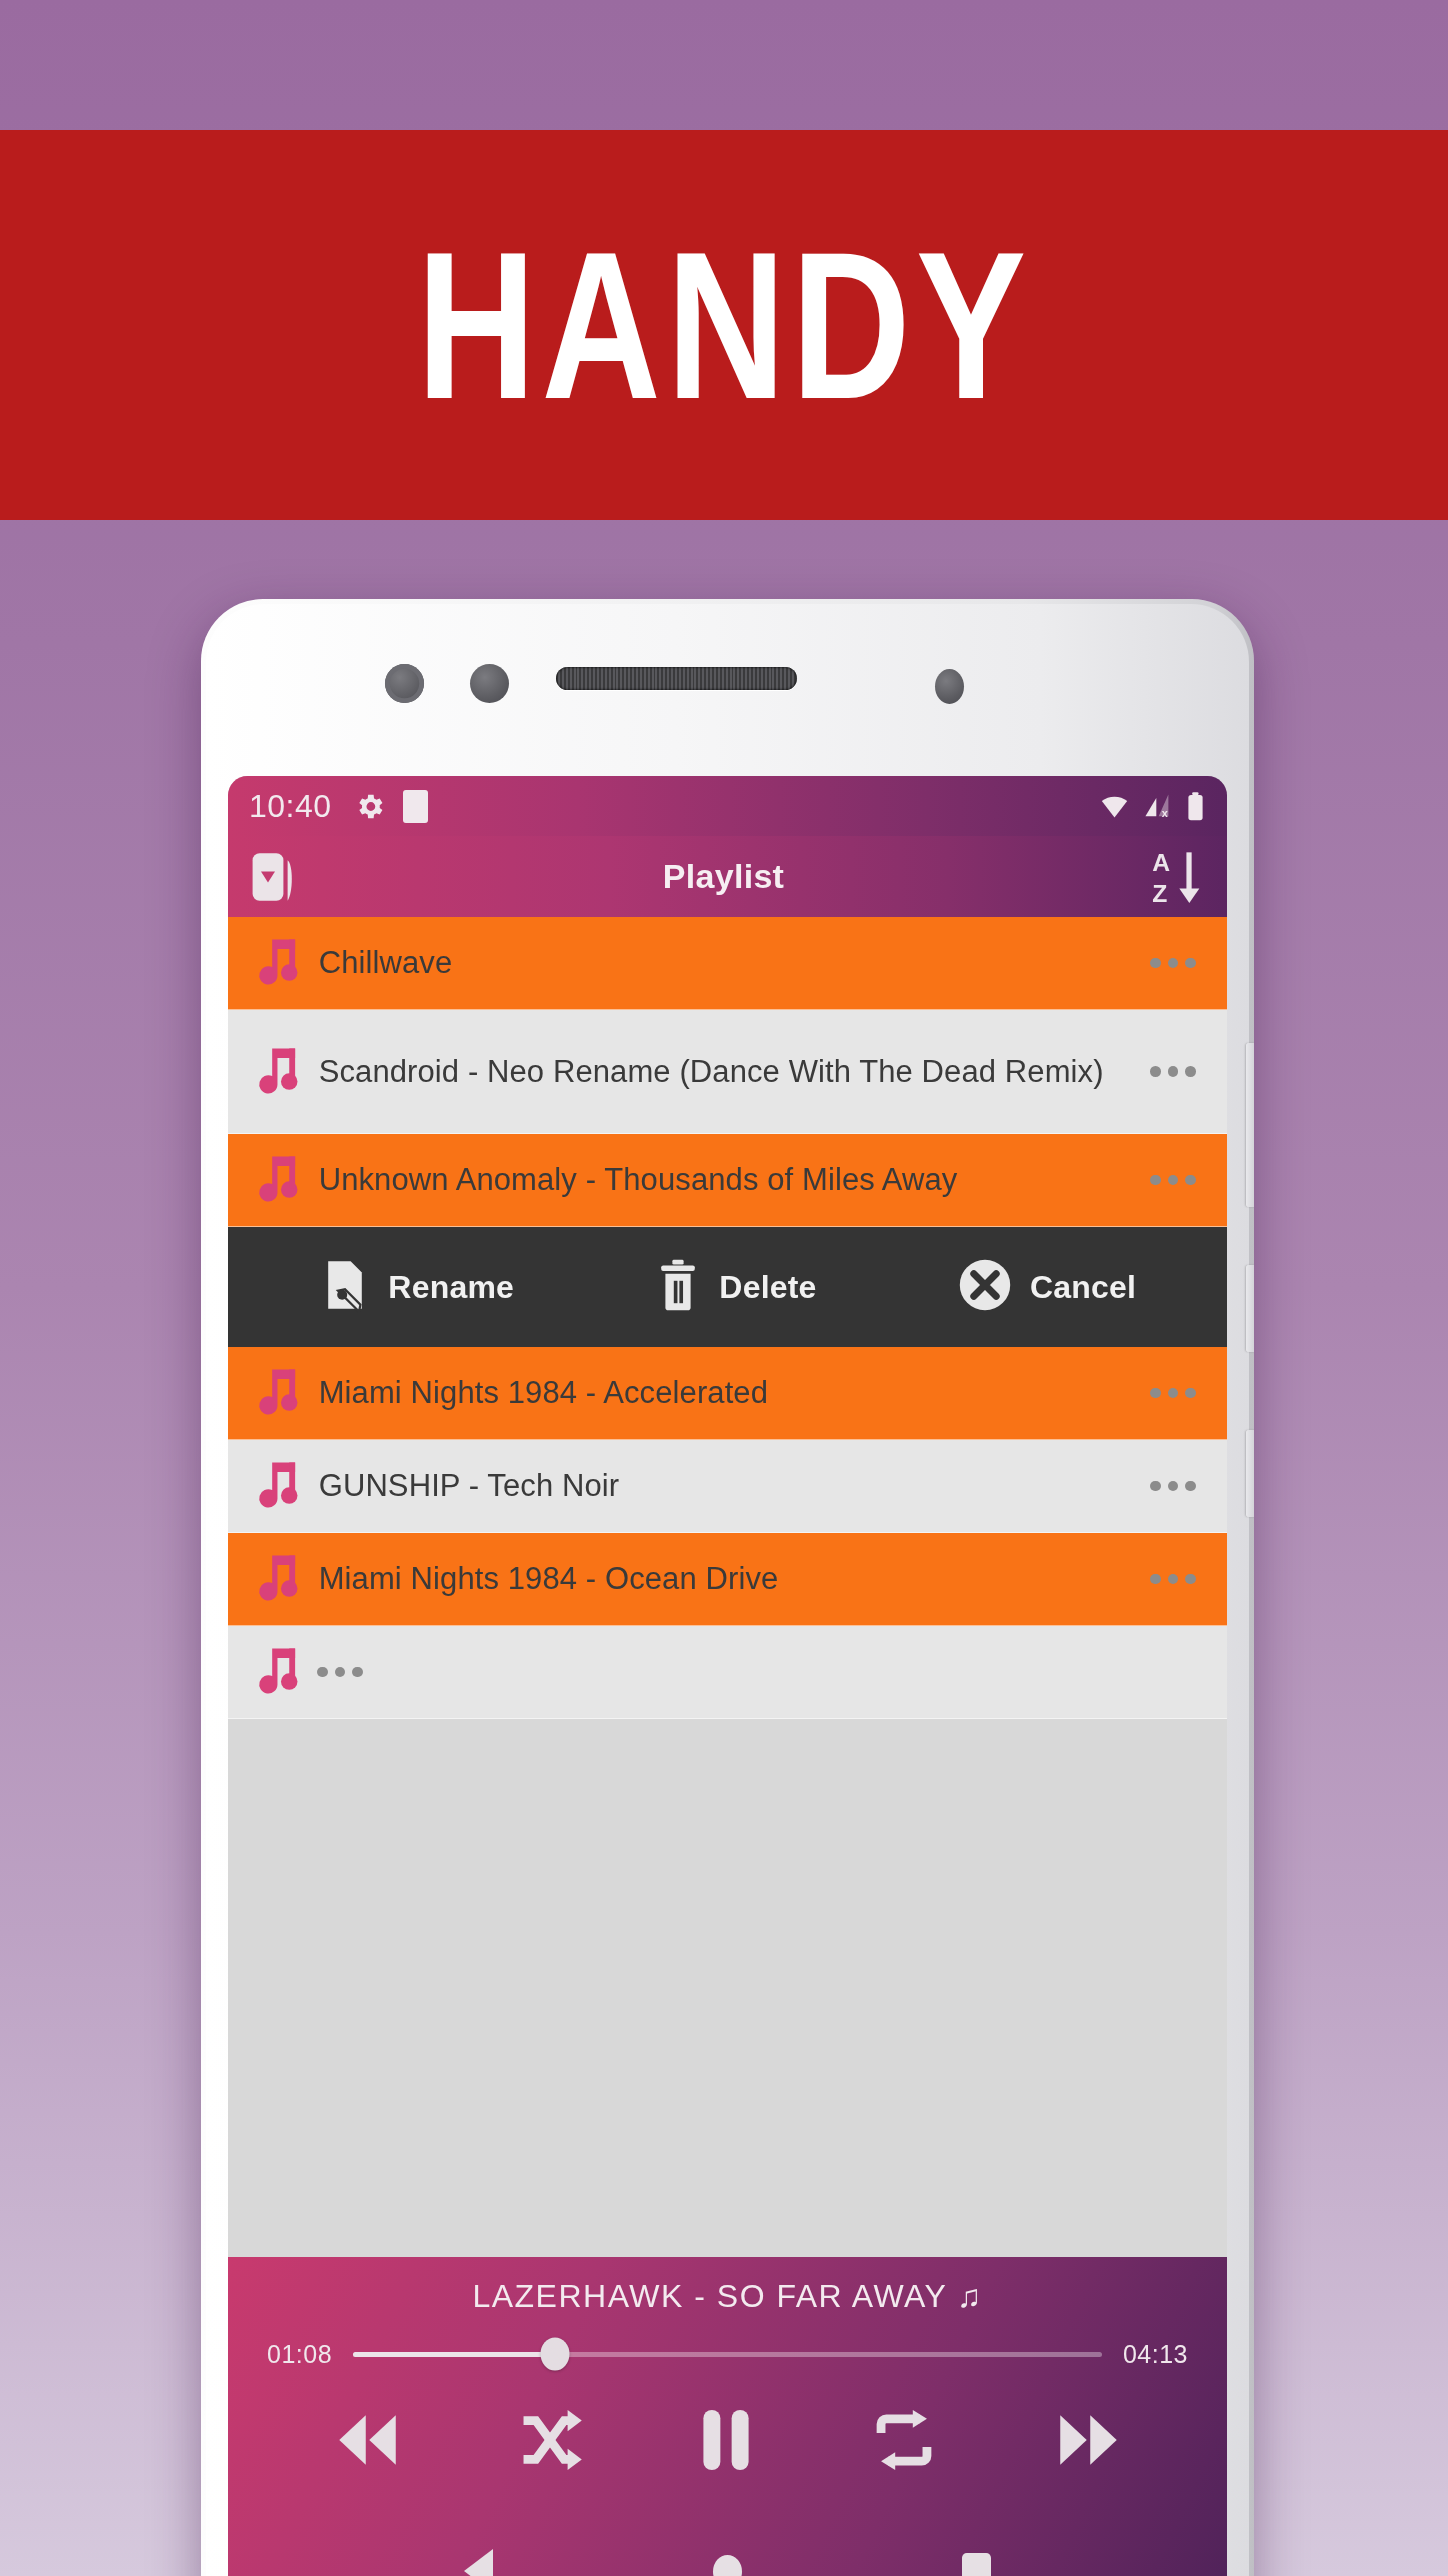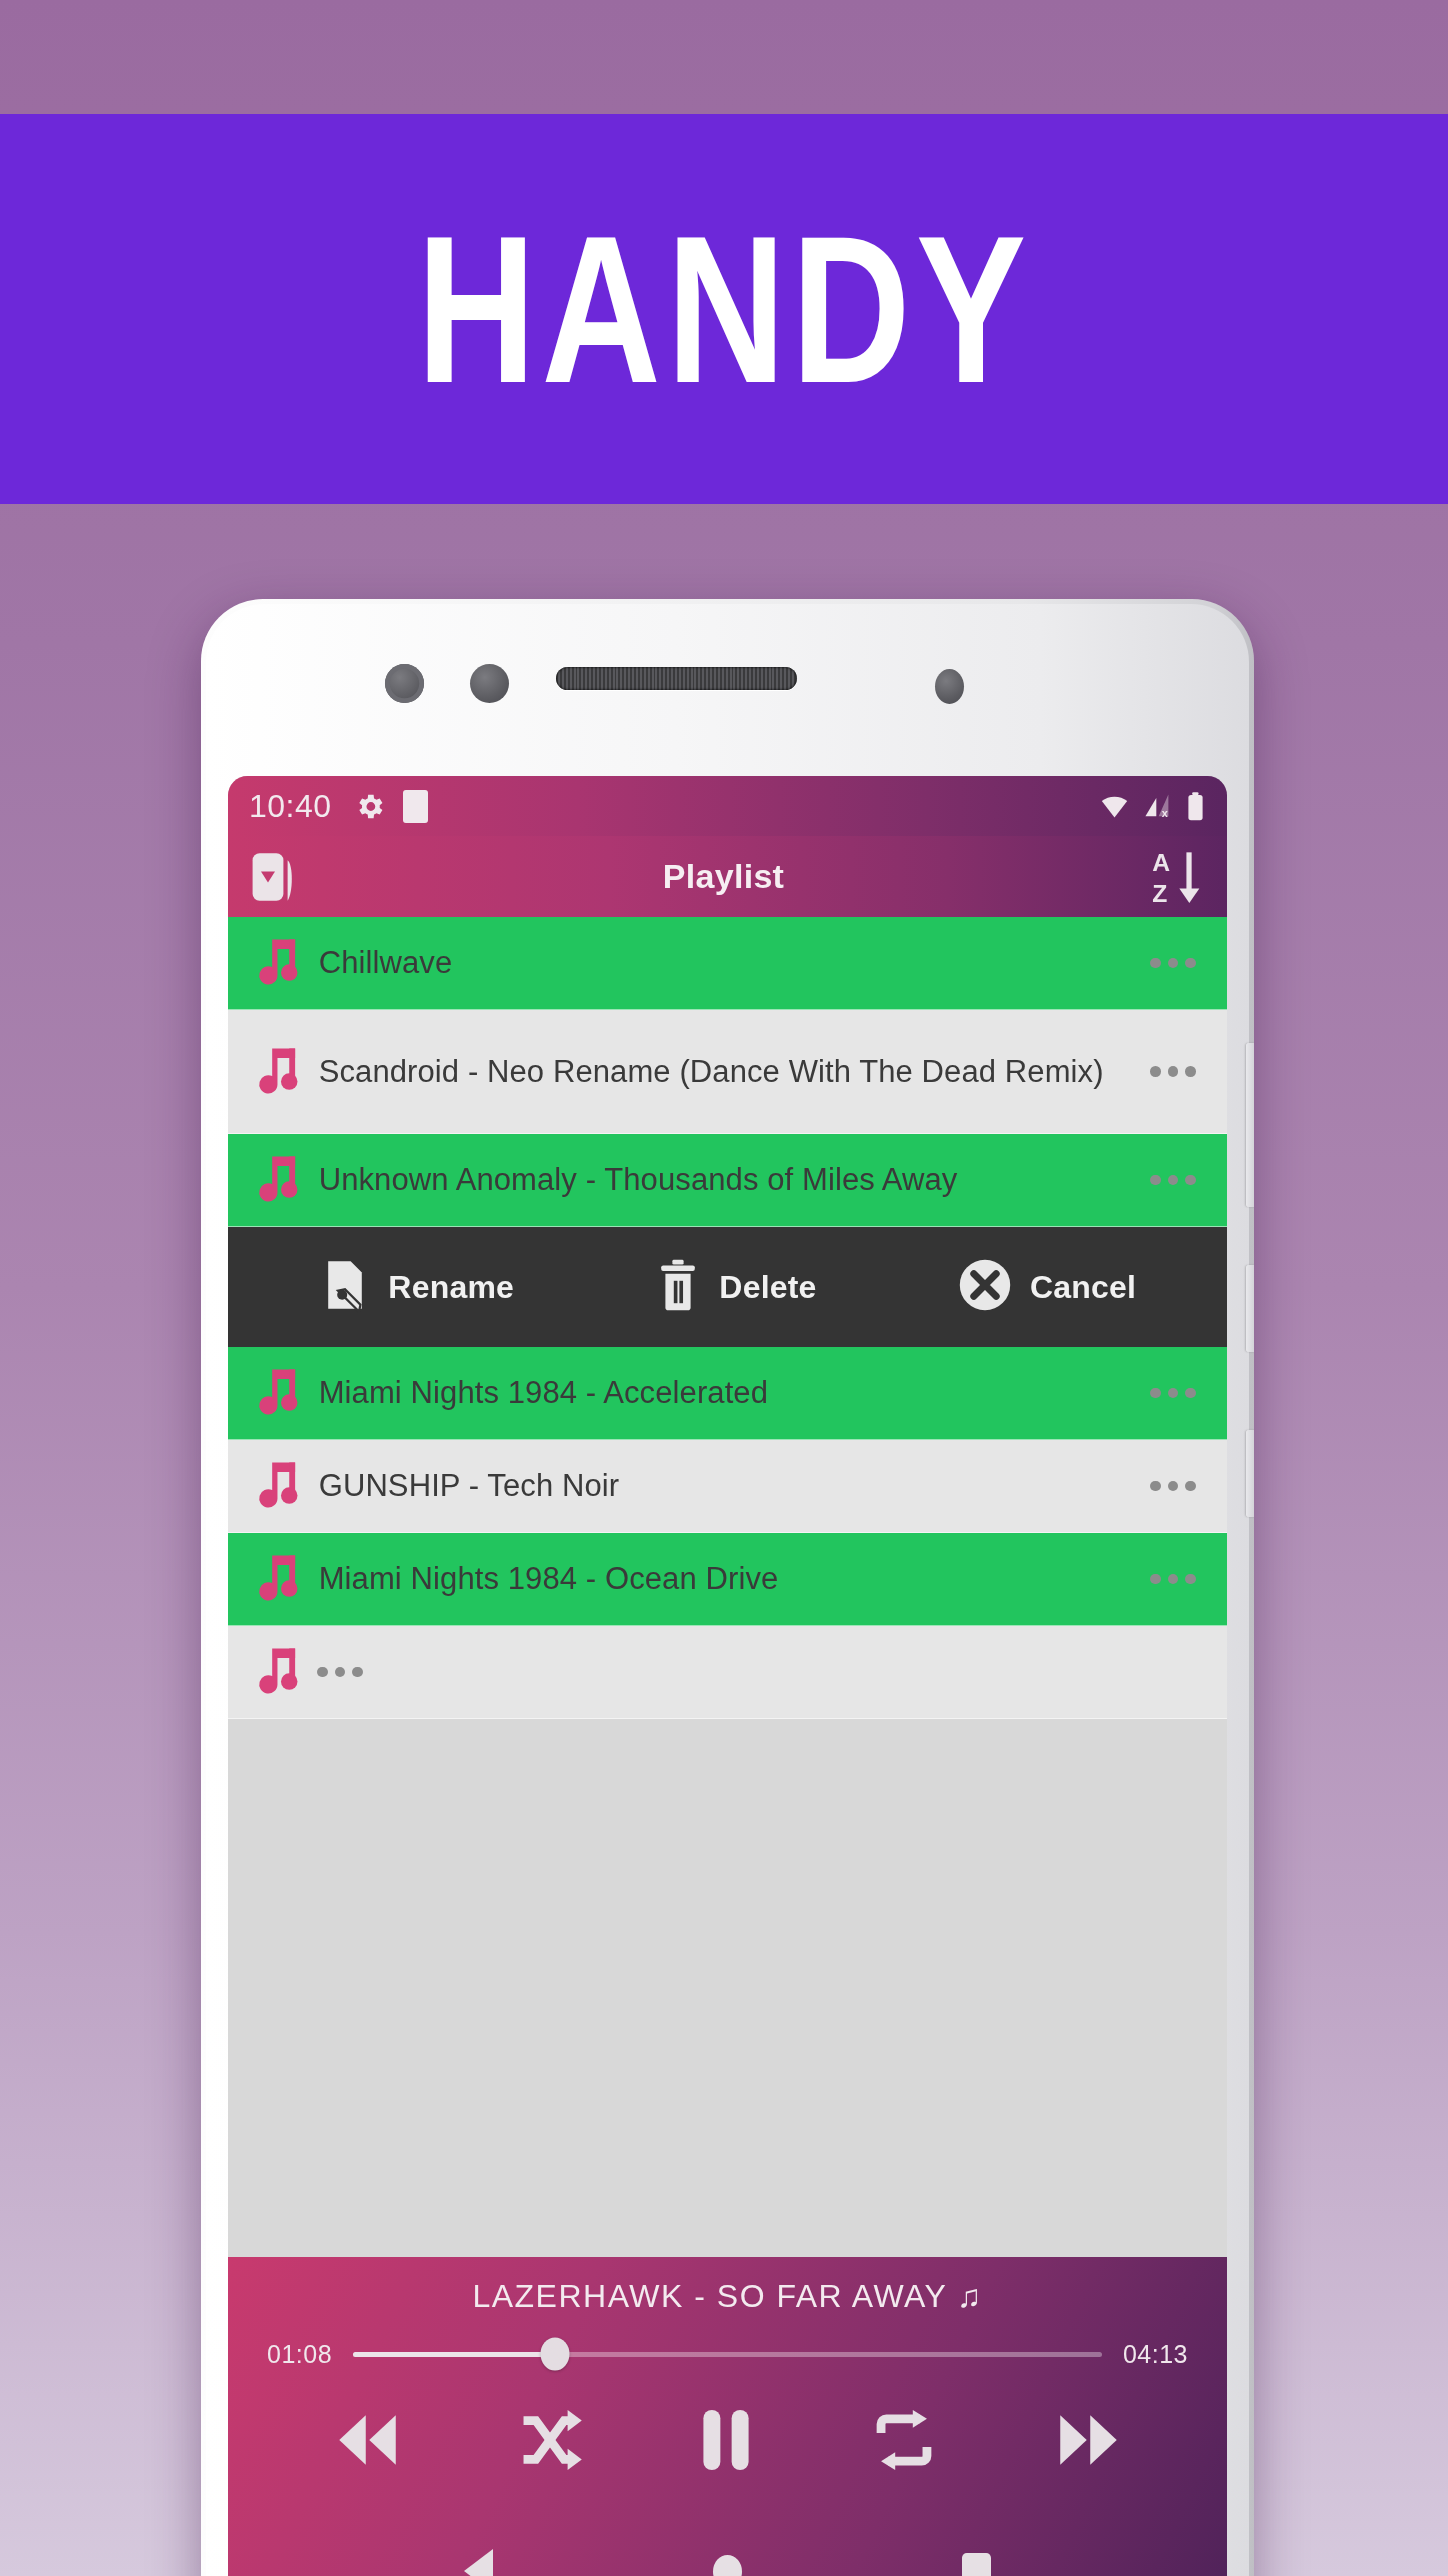--- a/index.html
+++ b/index.html
@@ -5,22 +5,22 @@
   * { margin:0; padding:0; box-sizing:border-box; }
   html,body { width:1449px; height:2576px; overflow:hidden; }
   body {
     font-family:"Liberation Sans", sans-serif;
     background:linear-gradient(to bottom,#9a6ba0 0%,#a076a6 25%,#ab85b0 50%,#bda2c4 75%,#d6c9dd 100%);
     position:relative;
   }
 
   
   #banner{
-    position:absolute; left:0; top:114px; width:1449px; height:390px;
-    background:#6d28d9;
+    position:absolute; left:0; top:130px; width:1449px; height:390px;
+    background:#b91c1c;
     display:flex; align-items:center; justify-content:center;
   }
   #banner-text{
     color:#ffffff; font-weight:bold; font-size:172px; letter-spacing:5.8px;
     line-height:1; transform:scaleY(1.22) scaleX(0.96); font-family:"Liberation Sans", sans-serif;
   }
 
   
   #phone{
     position:absolute; left:201px; top:599px; width:1053px; height:2028px;
@@ -86,21 +86,21 @@
   #playlist-icon{ position:relative; z-index:2; display:flex; align-items:center; }
   #sort-icon{ margin-left:auto; position:relative; z-index:2; display:flex; align-items:center; }
 
   
   #tracklist{ position:absolute; left:0; top:141px; width:999px; bottom:0; }
   .track-row{
     display:flex; align-items:center; padding:0 25px 0 23px;
     border-bottom:1px solid rgba(255,255,255,.55);
     position:relative;
   }
-  .track-row.even{ background:#22c55e; }
+  .track-row.even{ background:#f97316; }
   .track-row.odd{ background:#e6e6e6; }
   .note-icon{ width:60px; flex:0 0 60px; display:flex; align-items:center; justify-content:flex-start; }
   .track-title{
     flex:1; color:#3a3a3a; font-size:31px; line-height:1.28; letter-spacing:0.1px;
     padding-left:7.7px; padding-right:15.5px;
   }
   .dots{ flex:0 0 58px; display:flex; align-items:center; justify-content:center; gap:6.8px; }
   .dots i{ width:10.6px; height:10.6px; border-radius:50%; background:#8c8c8c; display:block; }
 
   

